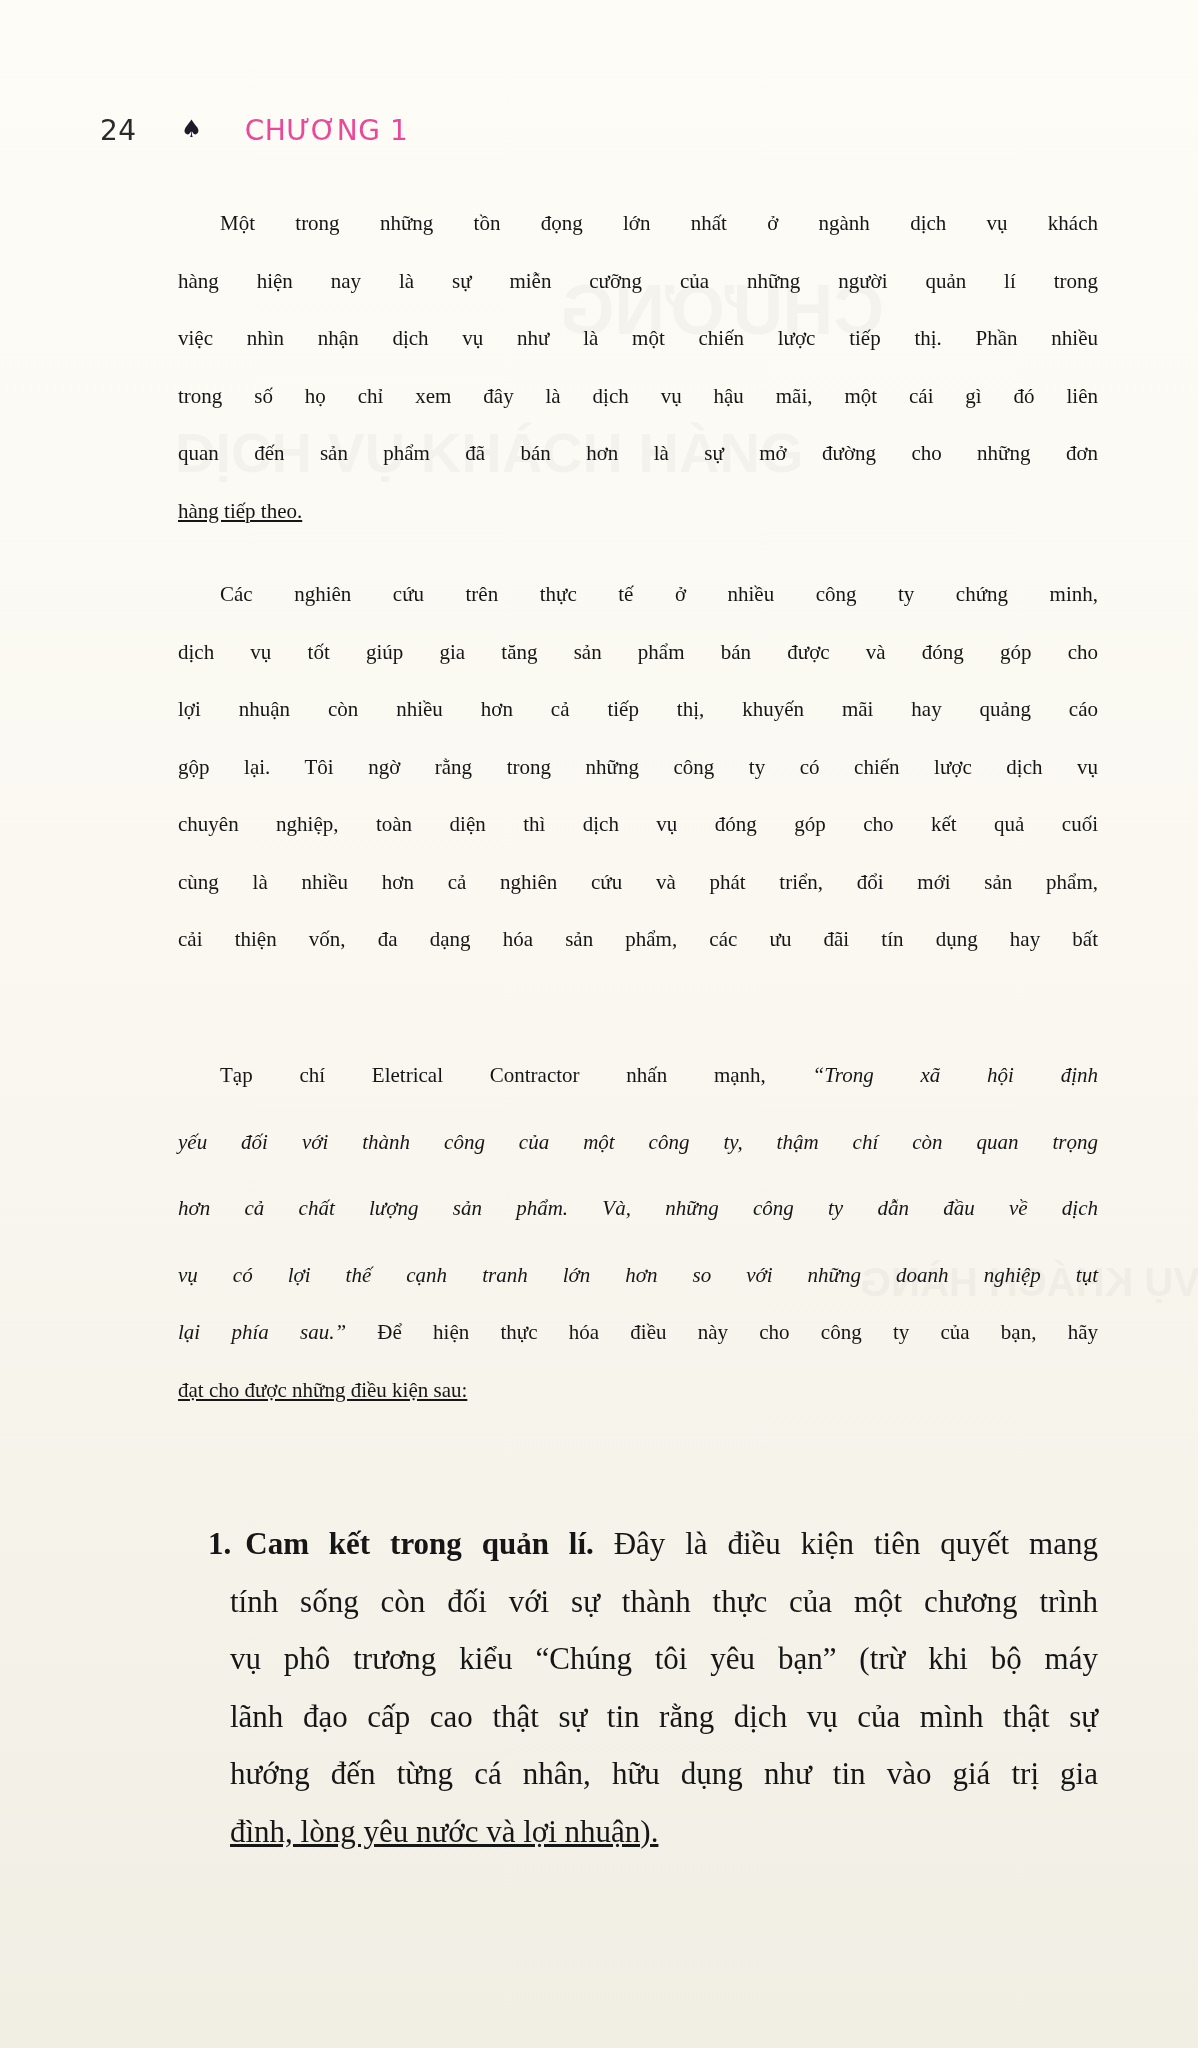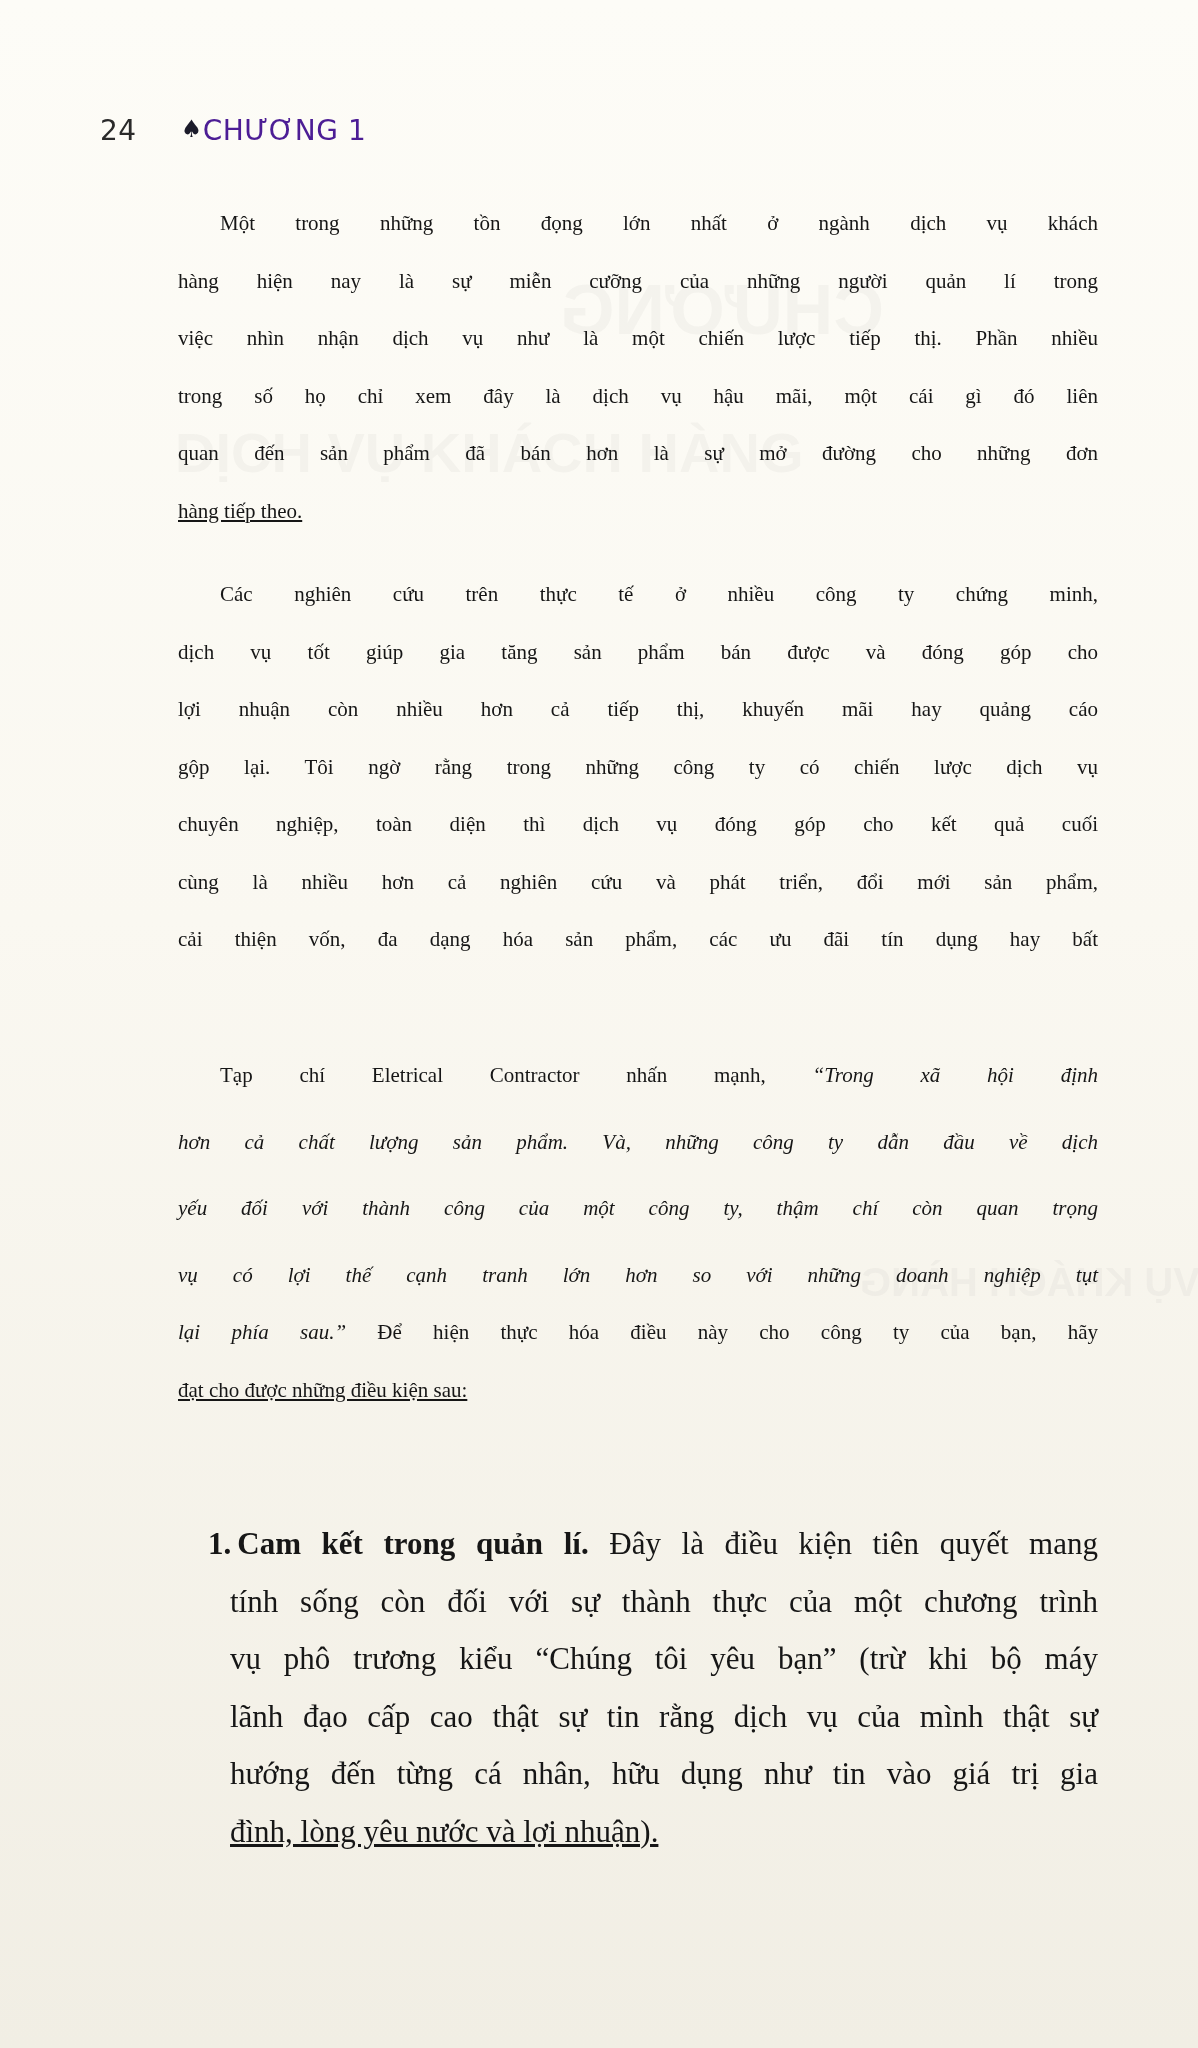--- a/index.html
+++ b/index.html
@@ -33,22 +33,23 @@
   }
   .page-number { font-weight: 500; }
   .spade-icon {
     display: inline-block;
     margin-left: 44px;
     font-size: 24px;
     color: #1b1b2a;
     transform: translateY(-1px);
   }
   .chapter-label {
+    margin-left: 42px;
     font-weight: normal;
-    color: #4c1d95;
+    color: #ec4899;
   }
 
   .body-text {
     position: absolute;
     left: 178px;
     width: 920px;
     font-family: "Liberation Serif", "DejaVu Serif", serif;
     font-size: 21px;
     line-height: 57.5px;
     color: #161616;
@@ -125,30 +126,30 @@
     <span class="line">dịch vụ tốt giúp gia tăng sản phẩm bán được và đóng góp cho</span>
     <span class="line">lợi nhuận còn nhiều hơn cả tiếp thị, khuyến mãi hay quảng cáo</span>
     <span class="line">gộp lại. Tôi ngờ rằng trong những công ty có chiến lược dịch vụ</span>
     <span class="line">chuyên nghiệp, toàn diện thì dịch vụ đóng góp cho kết quả cuối</span>
     <span class="line">cùng là nhiều hơn cả nghiên cứu và phát triển, đổi mới sản phẩm,</span>
     <span class="line">cải thiện vốn, đa dạng hóa sản phẩm, các ưu đãi tín dụng hay bất</span>
   </div>
 
   <div class="body-text p3">
     <span class="line indent"><span>Tạp chí Eletrical Contractor nhấn mạnh, </span><span class="em">“Trong xã hội định</span></span>
+    <span class="line em">yếu đối với thành công của một công ty, thậm chí còn quan trọng</span>
     <span class="line em">hơn cả chất lượng sản phẩm. Và, những công ty dẫn đầu về dịch</span>
-    <span class="line em">yếu đối với thành công của một công ty, thậm chí còn quan trọng</span>
     <span class="line em">vụ có lợi thế cạnh tranh lớn hơn so với những doanh nghiệp tụt</span>
     <span class="line"><span class="em">lại phía sau.”</span><span> Để hiện thực hóa điều này cho công ty của bạn, hãy</span></span>
     <span class="line last">đạt cho được những điều kiện sau:</span>
   </div>
 
   <div class="list">
     <div>
-      <span class="line"><span class="strong">1.</span><span class="strong" style="margin-left:6px;">Cam kết trong quản lí.</span><span> Đây là điều kiện tiên quyết mang</span></span>
+      <span class="line"><span class="strong">1.</span><span class="strong" style="margin-left:14px;">Cam kết trong quản lí.</span><span> Đây là điều kiện tiên quyết mang</span></span>
       <span class="line hang">tính sống còn đối với sự thành thực của một chương trình</span>
       <span class="line hang">vụ phô trương kiểu “Chúng tôi yêu bạn” (trừ khi bộ máy</span>
       <span class="line hang">lãnh đạo cấp cao thật sự tin rằng dịch vụ của mình thật sự</span>
       <span class="line hang">hướng đến từng cá nhân, hữu dụng như tin vào giá trị gia</span>
       <span class="line hang last">đình, lòng yêu nước và lợi nhuận).</span>
     </div>
   </div>
 
 </div>
 

